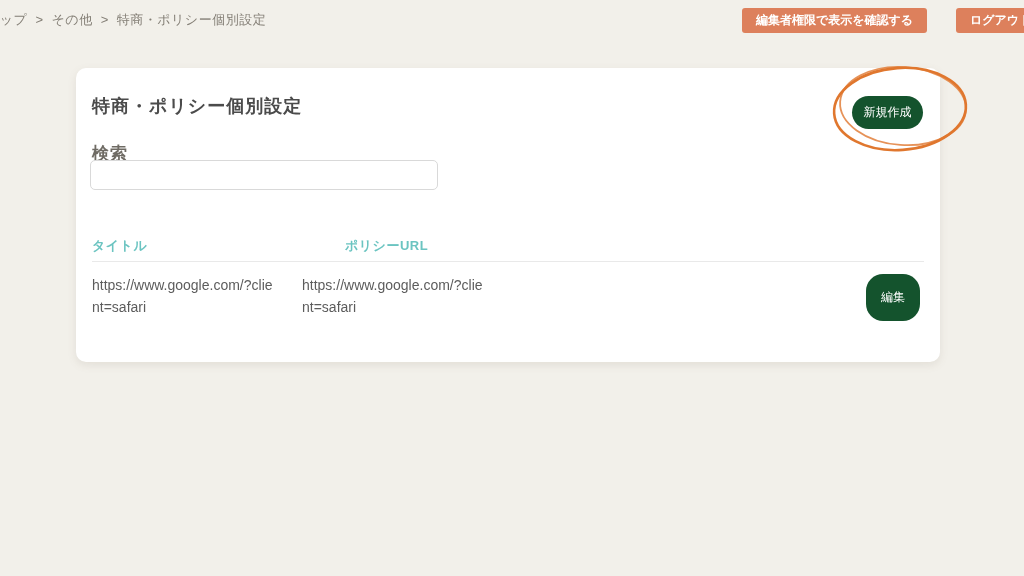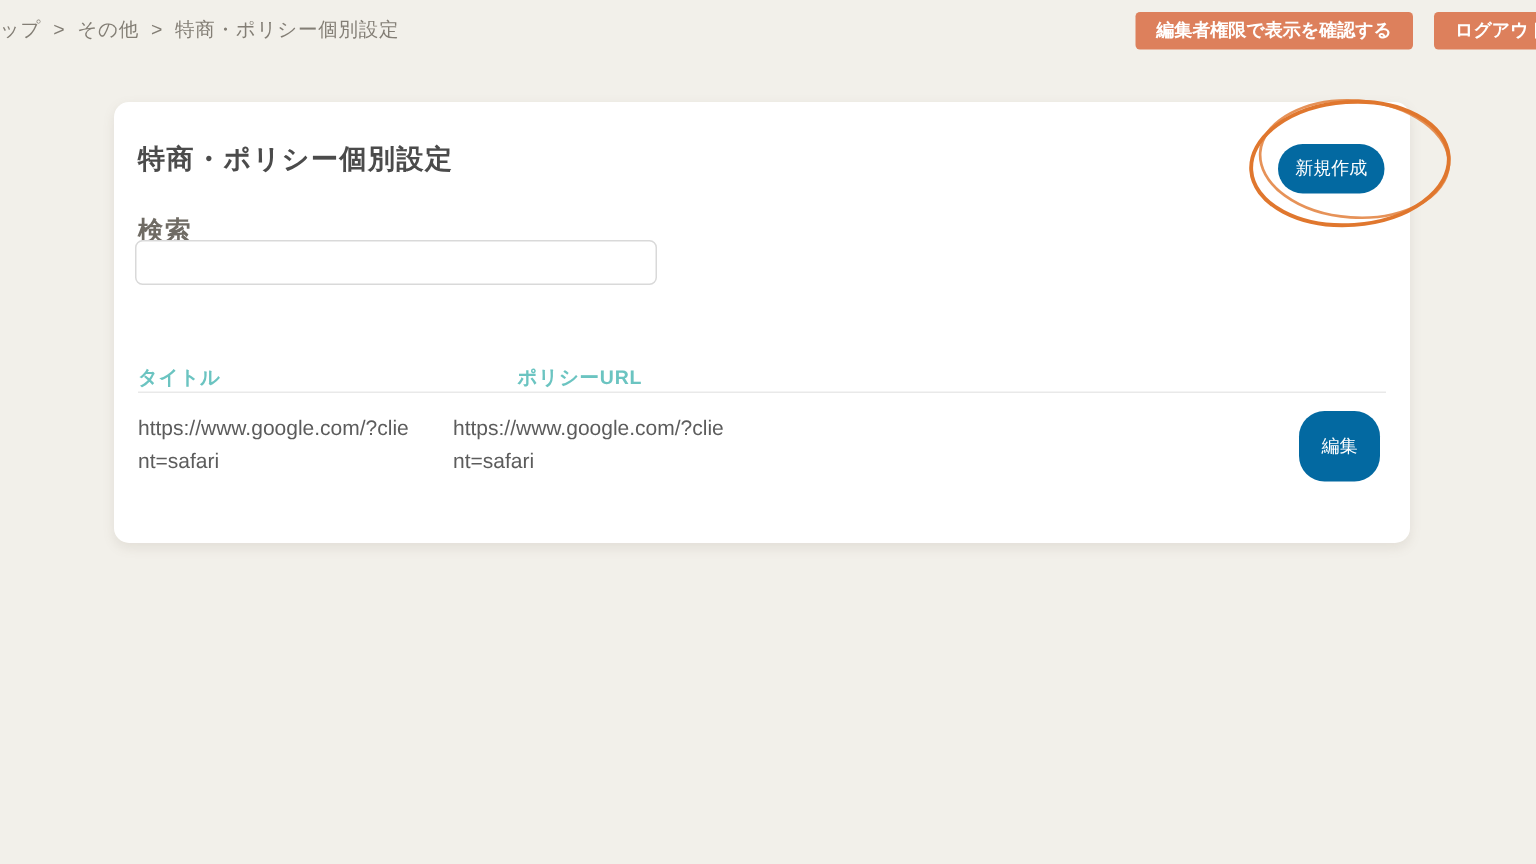--- a/index.html
+++ b/index.html
@@ -25,21 +25,21 @@
     letter-spacing: 0.5px;
   }
   .breadcrumb .sep { margin: 0 8px; color: #837e75; }
   .breadcrumb .crumb { cursor: default; }
 
   .topbar-buttons {
     position: absolute;
     top: 8px;
     right: 0;
     display: flex;
-    gap: 14px;
+    gap: 29px;
   }
   .btn-orange {
     background: #dd805c;
     color: #ffffff;
     border: none;
     border-radius: 3px;
     font-size: 12px;
     font-weight: bold;
     height: 25px;
     padding: 0 14px;
@@ -81,21 +81,21 @@
     background: #eec94d;
     border: 2px solid #4a80c2;
     color: #46525f;
     font-size: 25px;
     font-weight: bold;
     white-space: nowrap;
     letter-spacing: 0px;
   }
 
   .btn-teal {
-    background: #0369a1;
+    background: #14532d;
     color: #ffffff;
     border: none;
     border-radius: 17px;
     font-size: 12px;
     font-family: inherit;
     cursor: pointer;
     white-space: nowrap;
   }
   .btn-create {
     position: absolute;
@@ -142,21 +142,21 @@
 
   
   .policy-table {
     position: absolute;
     left: 16px;
     top: 162px;
     width: 832px;
   }
   .t-header {
     display: flex;
-    align-items: flex-end;
+    align-items: center;
     height: 32px;
     border-bottom: 1px solid #e9e9e9;
     color: #6bc4c1;
     font-size: 13px;
     font-weight: bold;
     letter-spacing: 0.5px;
   }
   .t-row {
     display: flex;
     align-items: flex-start;

